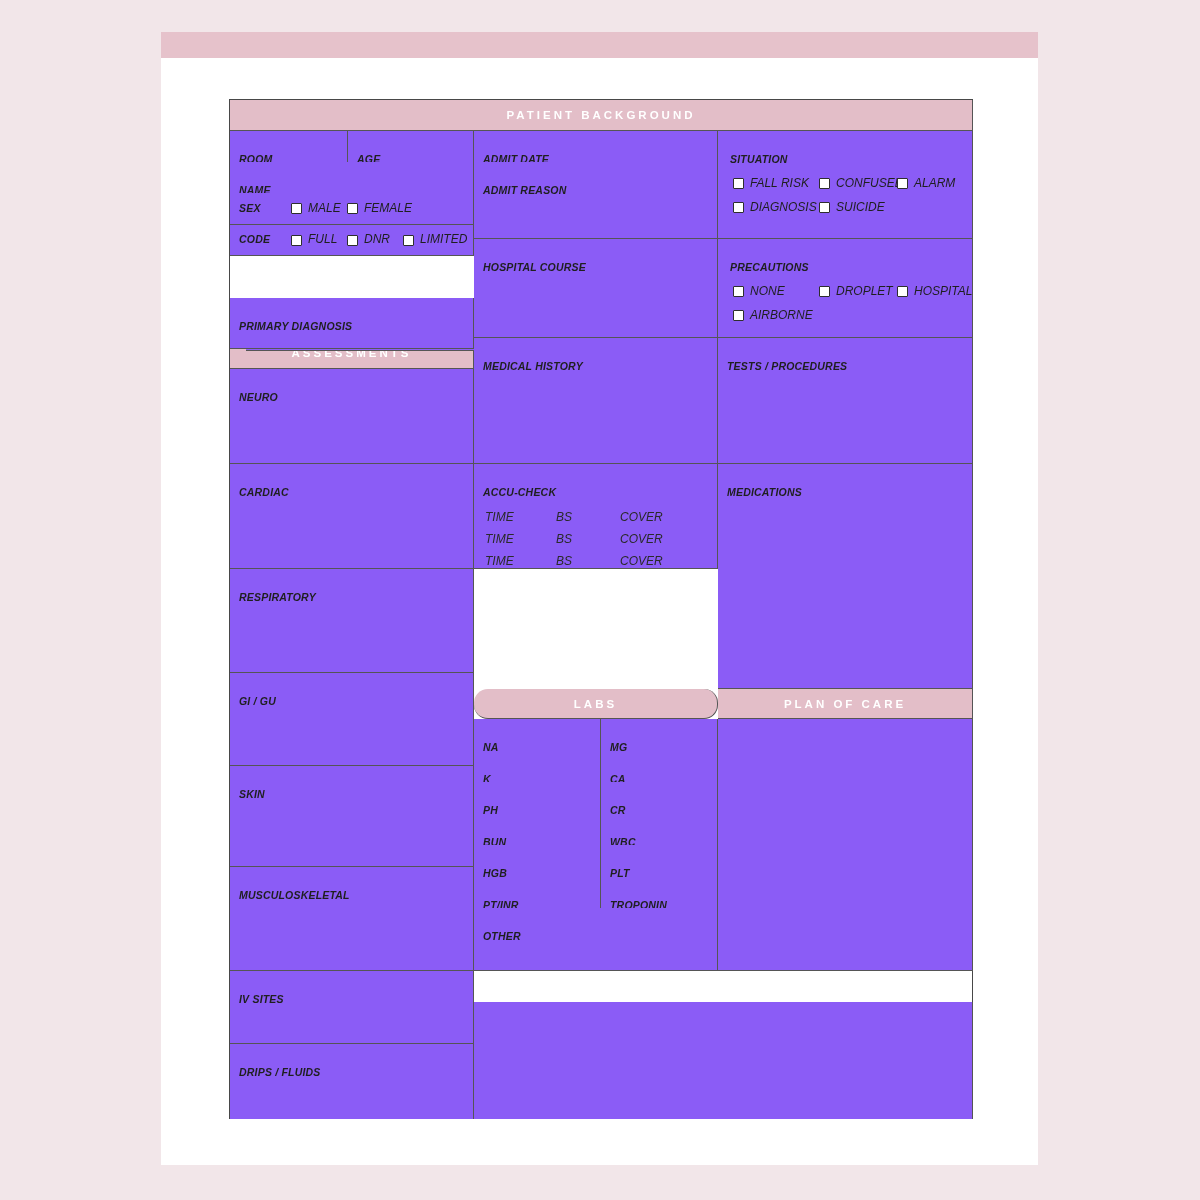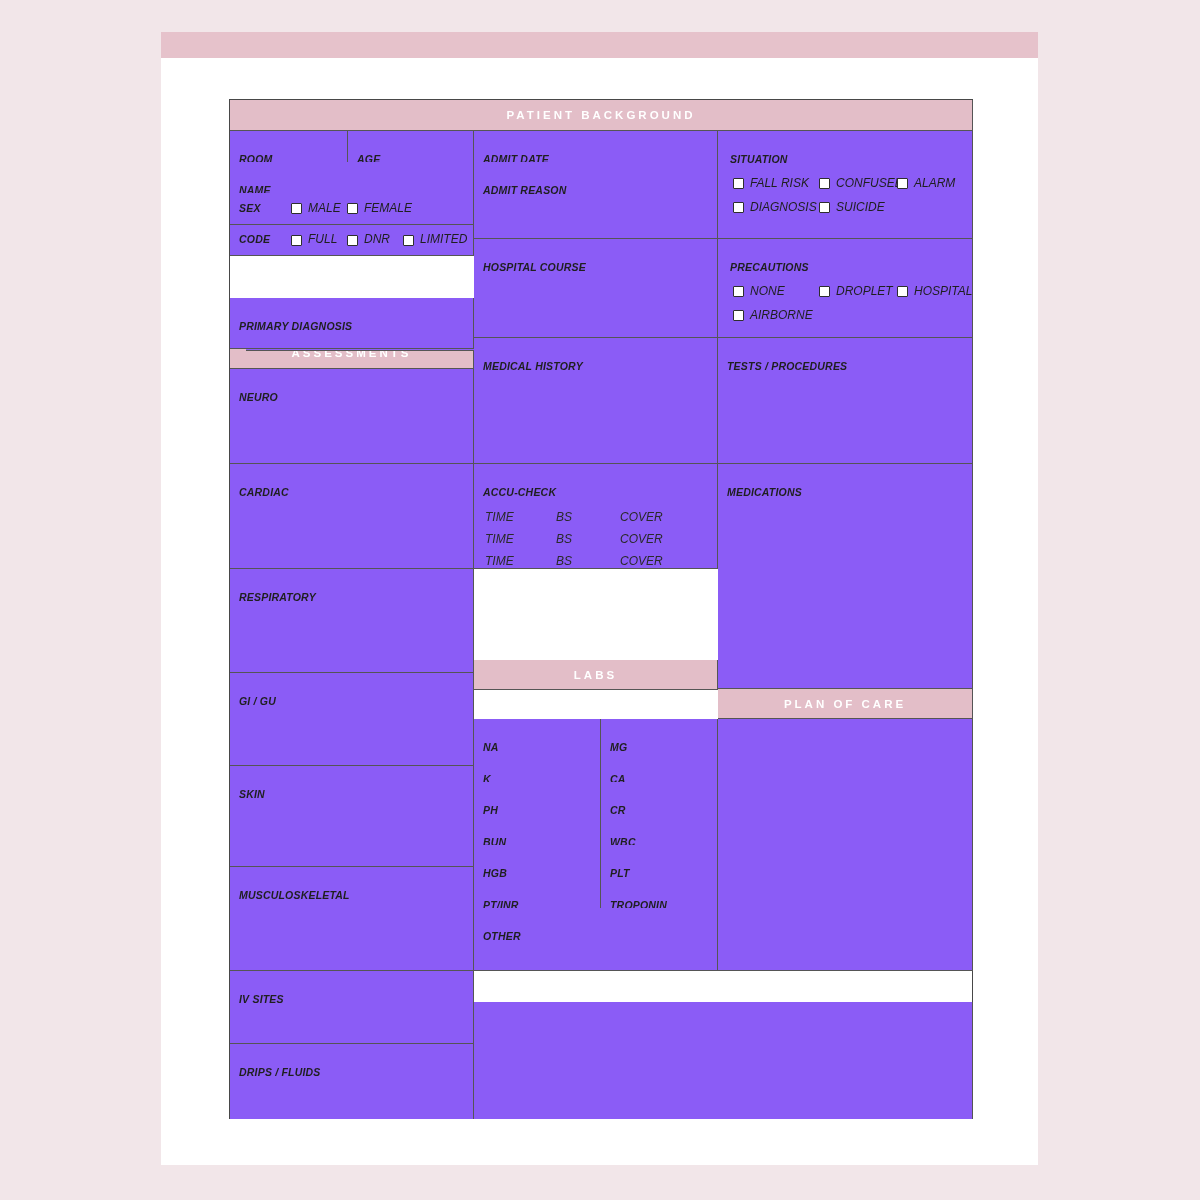--- a/index.html
+++ b/index.html
@@ -42,21 +42,21 @@
   <div class="page"></div>
 
   <div class="sheet">
 
     <div class="band" style="left:0;top:0;width:743px;height:31px;">
       <span>PATIENT BACKGROUND</span>
     </div>
     <div class="band" style="left:0;top:238px;width:244px;height:31px;">
       <span>ASSESSMENTS</span>
     </div>
-    <div class="band" style="left:244px;top:560px;width:244px;height:30px;">
+    <div class="band" style="left:244px;top:589px;width:244px;height:30px;border-radius:14px;">
       <span>LABS</span>
     </div>
     <div class="band" style="left:488px;top:589px;width:255px;height:30px;">
       <span>PLAN OF CARE</span>
     </div>
     <div class="band" style="left:244px;top:905px;width:499px;height:31px;">
       <span>NOTES</span>
     </div>
 
     <div class="cell" style="left:0;top:31px;width:118px;height:31px;">

